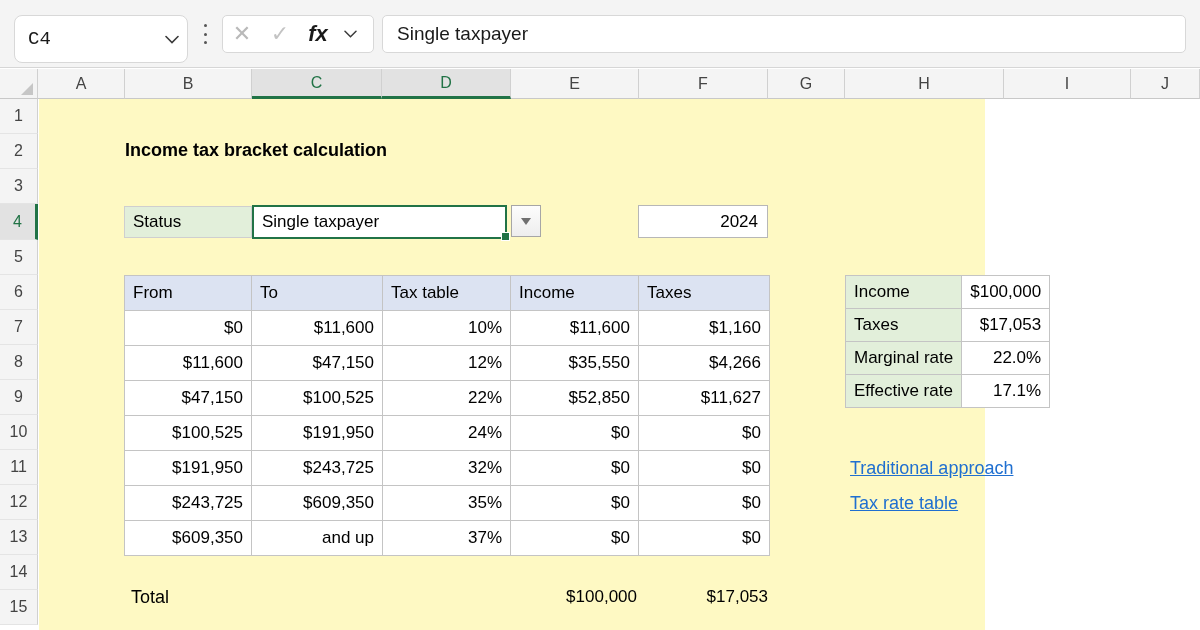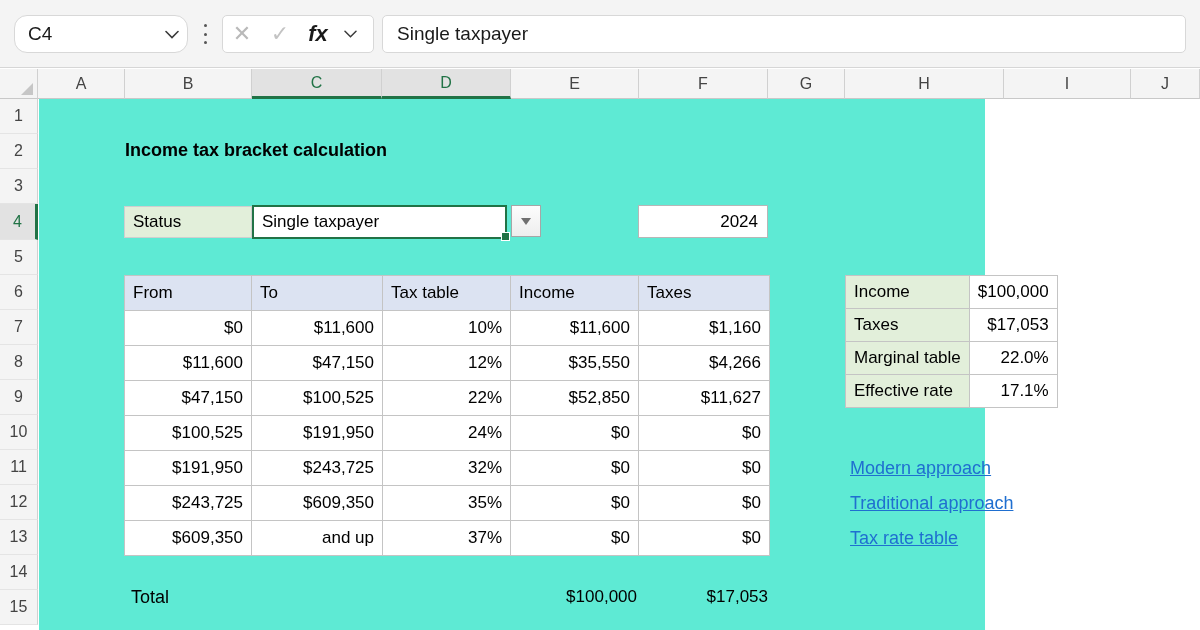--- a/index.html
+++ b/index.html
@@ -12,25 +12,25 @@
 
   
   .formula-strip {
     position: absolute; left: 0; top: 0;
     width: 1200px; height: 68px;
     background: #f4f4f4;
     border-bottom: 1px solid #d6d6d6;
   }
   .name-box {
     position: absolute; left: 14px; top: 15px;
-    width: 174px; height: 38px;
+    width: 174px; height: 48px;
     background: #ffffff;
     border: 1px solid #d8d8d8;
-    border-radius: 13px;
-    display: flex; align-items: center;
+    border-radius: 8px;
+    display: flex; align-items: center; font-family: Liberation Mono, monospace;
   }
   .name-box-text {
     font-size: 19px; color: #1a1a1a;
     margin-left: 13px; flex: 1;
   }
   .name-box-chev {
     width: 30px; display: flex; align-items: center; justify-content: center;
     color: #444;
   }
   .kebab {
@@ -121,21 +121,21 @@
   .row-head.sel {
     background: #e2e2e2;
     color: #217346;
     border-right: 3px solid #217346;
   }
 
   
   .grid {
     position: absolute; left: 39px; top: 99px;
     width: 946px; height: 531px;
-    background: #5eead4;
+    background: #fef9c3;
   }
 
   .title-cell {
     position: absolute; left: 86px; top: 41px;
     font-size: 18px; font-weight: bold; color: #000000;
   }
 
   
   .status-label {
     position: absolute; left: 85px; top: 107px;
@@ -451,32 +451,31 @@
     <tbody>
       <tr>
         <td class="lbl">Income</td>
         <td class="val">$100,000</td>
       </tr>
       <tr>
         <td class="lbl">Taxes</td>
         <td class="val">$17,053</td>
       </tr>
       <tr>
-        <td class="lbl">Marginal table</td>
+        <td class="lbl">Marginal rate</td>
         <td class="val">22.0%</td>
       </tr>
       <tr>
         <td class="lbl">Effective rate</td>
         <td class="val">17.1%</td>
       </tr>
     </tbody>
   </table>
 
   <div class="links">
-    <span class="link">Modern approach</span>
     <span class="link">Traditional approach</span>
     <span class="link">Tax rate table</span>
   </div>
 
   <div class="total-label">Total</div>
   <div class="total-income">$100,000</div>
   <div class="total-taxes">$17,053</div>
 
 </div>
 

